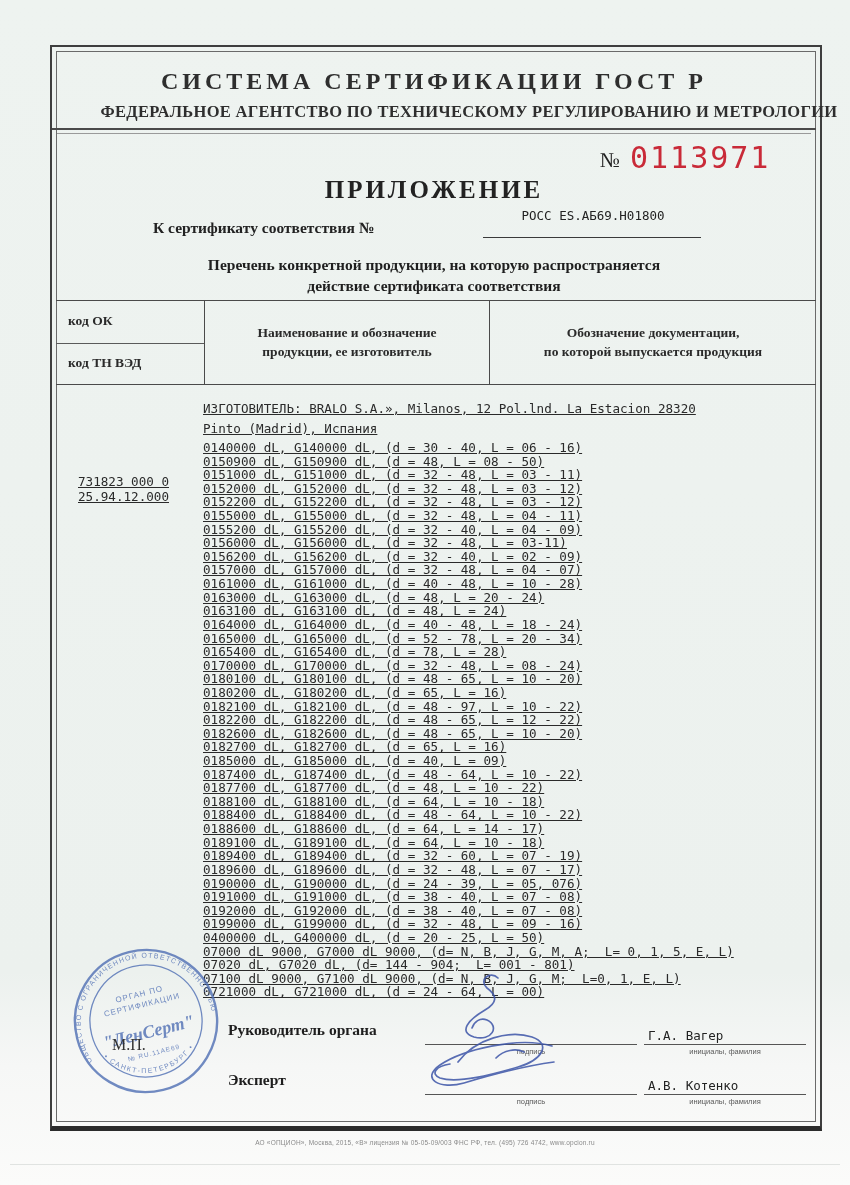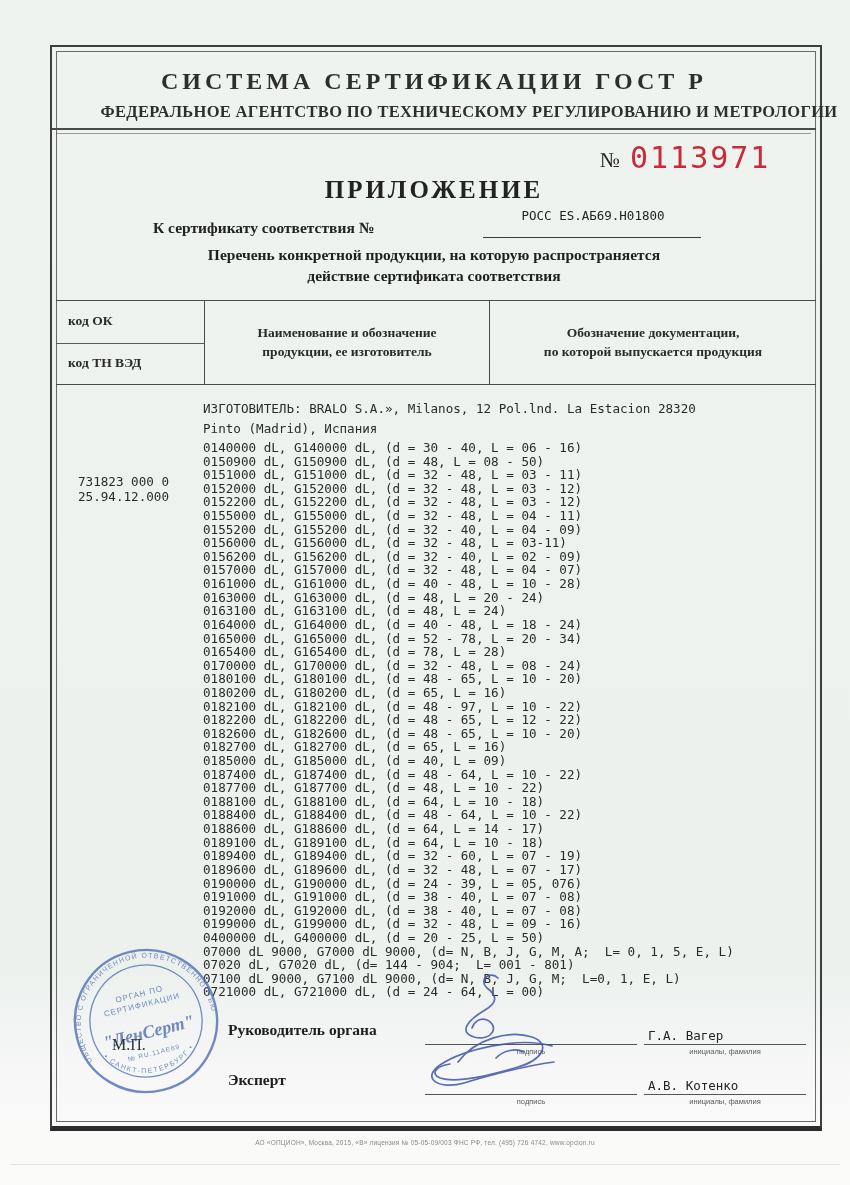--- a/index.html
+++ b/index.html
@@ -22,27 +22,27 @@
   .header-sep2{left:57px;top:133px;width:754px;border-top:1px solid #9a9a9a;}
   .num-prefix{left:600px;top:148px;font-size:21px;color:#222;}
   .num-value{left:630px;top:140px;font-family:"DejaVu Sans Mono",monospace;
       font-size:30px;letter-spacing:2px;color:#c92a38;}
   .doc-title{left:50px;top:176px;width:768px;text-align:center;font-weight:bold;
       font-size:25px;letter-spacing:3px;color:#222;}
   .cert-label{left:153px;top:219px;font-size:15.5px;font-weight:bold;color:#222;}
   .cert-value{left:478px;top:208px;width:230px;text-align:center;
       font-family:"DejaVu Sans Mono",monospace;font-size:12.5px;color:#222;}
   .cert-line{left:483px;top:237px;width:218px;border-top:1px solid #3a3a3a;}
-  .list-title{left:50px;top:244px;width:768px;text-align:center;font-weight:bold;
+  .list-title{left:50px;top:254px;width:768px;text-align:center;font-weight:bold;
       font-size:15.5px;line-height:21px;color:#1f1f1f;white-space:pre-line;}
   
   .th-text{font-size:13.5px;font-weight:bold;color:#2a2a2a;text-align:right;}
   .th-center{text-align:center;white-space:pre-line;line-height:19px;}
   
-  .mono{font-family:"DejaVu Sans Mono",monospace;font-size:12.6px;color:#2a2a2a;}
+  .mono{font-family:"DejaVu Sans Mono",monospace;font-size:12.6px;color:#2a2a2a;text-decoration:underline;}
   .manuf{line-height:20px;white-space:pre-line;}
   .prow{height:13.62px;line-height:13.62px;white-space:pre;}
   
   .sig-label{font-size:15.5px;font-weight:bold;color:#1e1e1e;}
   .caption{font-size:7.5px;color:#5a5a5a;font-family:"Liberation Sans",sans-serif;}
   .sig-line{border-top:1px solid #555;}
   .name{font-family:"DejaVu Sans Mono",monospace;font-size:12.5px;color:#222;}
   .mp{font-size:16px;color:#333;z-index:6;}
   
   .imprint{left:0;top:1139px;width:850px;text-align:center;font-size:6.5px;

